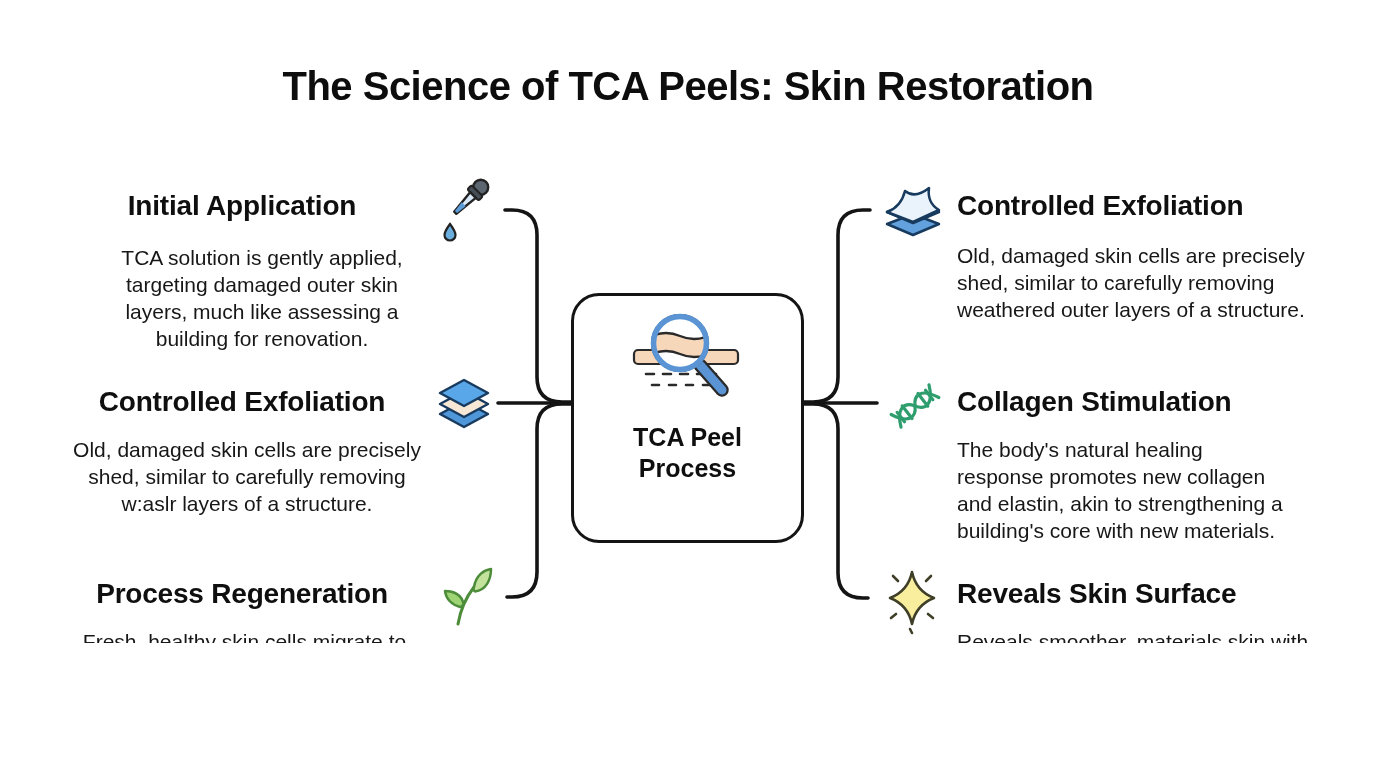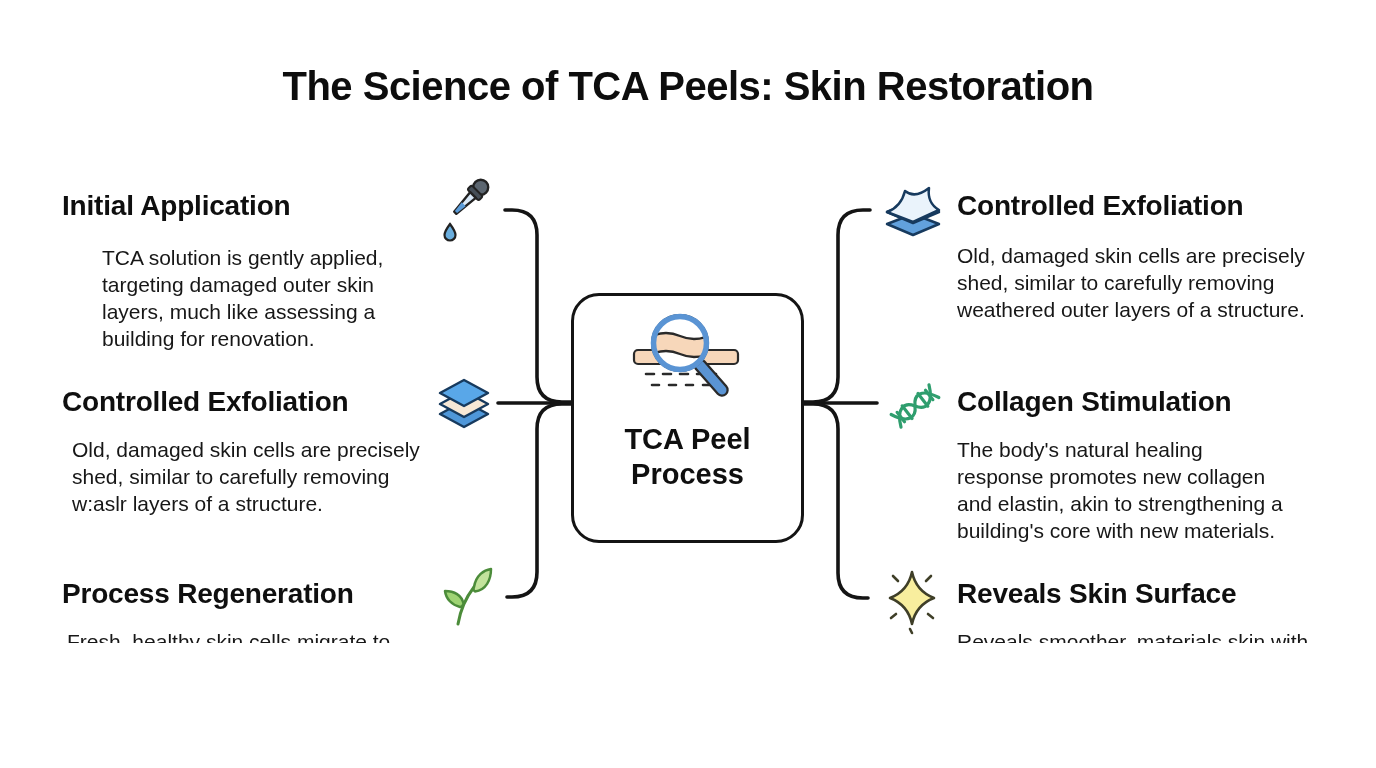--- a/index.html
+++ b/index.html
@@ -16,32 +16,32 @@
     text-align:center;
     font-size:40px;font-weight:700;letter-spacing:-0.5px;color:#0d0d0d;
   }
   .connectors{position:absolute;top:0;left:0;z-index:1;}
   .section-title{
     position:absolute;font-size:28px;font-weight:700;color:#0f0f0f;letter-spacing:-0.2px;z-index:2;
   }
   .section-body{
     position:absolute;font-size:21px;line-height:27px;color:#171717;z-index:2;
   }
-  .right-align{text-align:left;}
+  .right-align{text-align:center;}
   .left-align{text-align:left;}
   .icon{position:absolute;z-index:2;}
   .center-node{
     position:absolute;left:571px;top:293px;width:233px;height:250px;
     border:3.5px solid #141414;border-radius:28px;background:#ffffff;
     box-sizing:border-box;display:flex;flex-direction:column;align-items:center;z-index:2;
   }
   .center-icon{margin-top:14px;}
   .center-label{
     margin-top:2px;width:180px;text-align:center;
-    font-size:29px;font-weight:700;line-height:1.22;color:#0f0f0f;
+    font-size:25px;font-weight:700;line-height:1.22;color:#0f0f0f;
   }
   .edge-artifact{position:absolute;height:4px;background:#e7eaec;border-radius:2px;}
 </style>
 </head>
 <body>
 
 <div class="canvas">
 
   <div class="page-title">The Science of TCA Peels: Skin Restoration</div>
 

